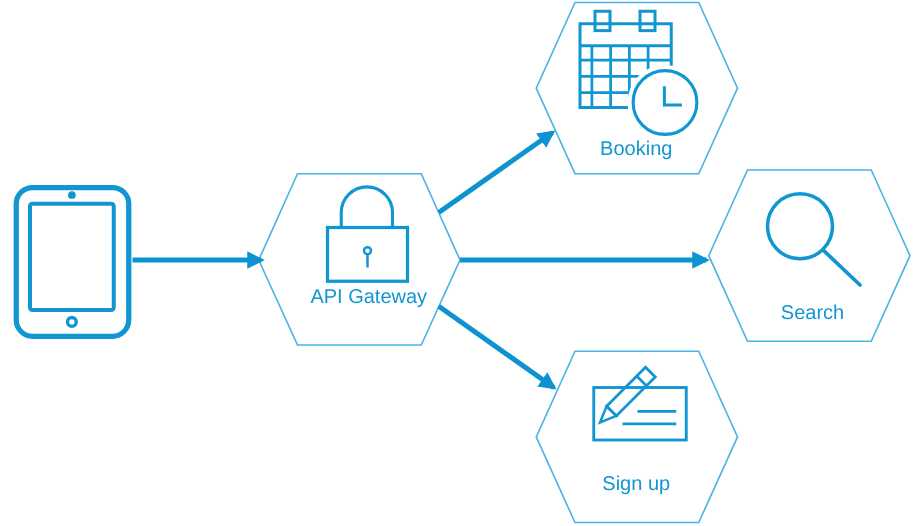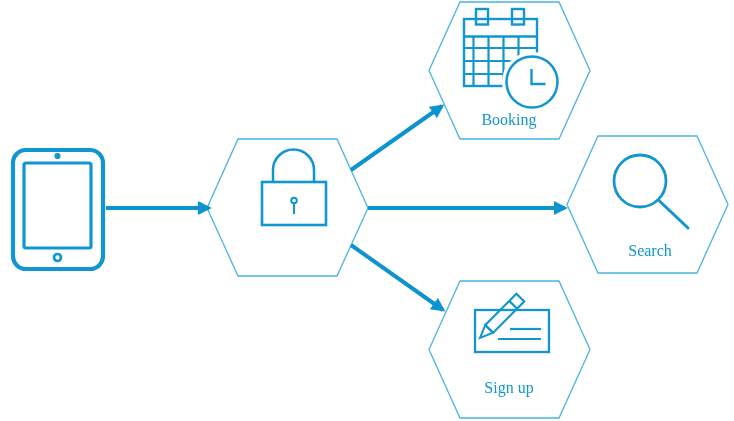--- a/index.html
+++ b/index.html
@@ -16,21 +16,21 @@
   .canvas svg{position:absolute;left:0;top:0;}
   .hex{stroke:var(--hexline);fill:#fff;stroke-width:1.3px;}
   .arrow{stroke:var(--arrow);stroke-width:4px;fill:none;}
   .ic{stroke:var(--accent);fill:none;}
   .icf{fill:var(--accent);stroke:none;}
   .white{fill:#fff;stroke:none;}
   .ah{fill:var(--arrow);stroke:none;}
   .lbl{
     position:absolute;transform:translateX(-50%);
     color:var(--accent);font-size:16px;line-height:18px;
-    white-space:nowrap;text-align:right;font-family:Liberation Serif, serif;
+    white-space:nowrap;text-align:right;
   }
 </style>
 </head>
 <body>
 
 <div class="canvas">
   <svg width="734" height="421" viewBox="0 0 734 421">
     <defs>
       <marker id="ahead" markerUnits="strokeWidth" markerWidth="3.6" markerHeight="3.6" refX="2.8" refY="1.75" orient="auto">
         <path class="ah" d="M0,0 L3.5,1.75 L0,3.5 Z"></path>
@@ -88,16 +88,17 @@
       <line class="ic" x1="510" y1="329" x2="541" y2="329" stroke-width="2.2"></line>
       <line class="ic" x1="498" y1="339" x2="541" y2="339" stroke-width="2.2"></line>
       <g transform="translate(480,338) rotate(-45)">
         <polygon class="ic" points="0,0 13,-5.5 13,5.5" stroke-width="2" fill="#fff"></polygon>
         <rect class="ic" x="13" y="-5.5" width="44" height="11" fill="#fff" stroke-width="2.2"></rect>
         <line class="ic" x1="47" y1="-5.5" x2="47" y2="5.5" stroke-width="2.2"></line>
       </g>
     </g>
   </svg>
 
+  <div class="lbl" style="left:295px;top:229px">API Gateway</div>
   <div class="lbl" style="left:509px;top:111px">Booking</div>
   <div class="lbl" style="left:650px;top:242px">Search</div>
   <div class="lbl" style="left:509px;top:379px">Sign up</div>
 </div>
 
 </body></html>

